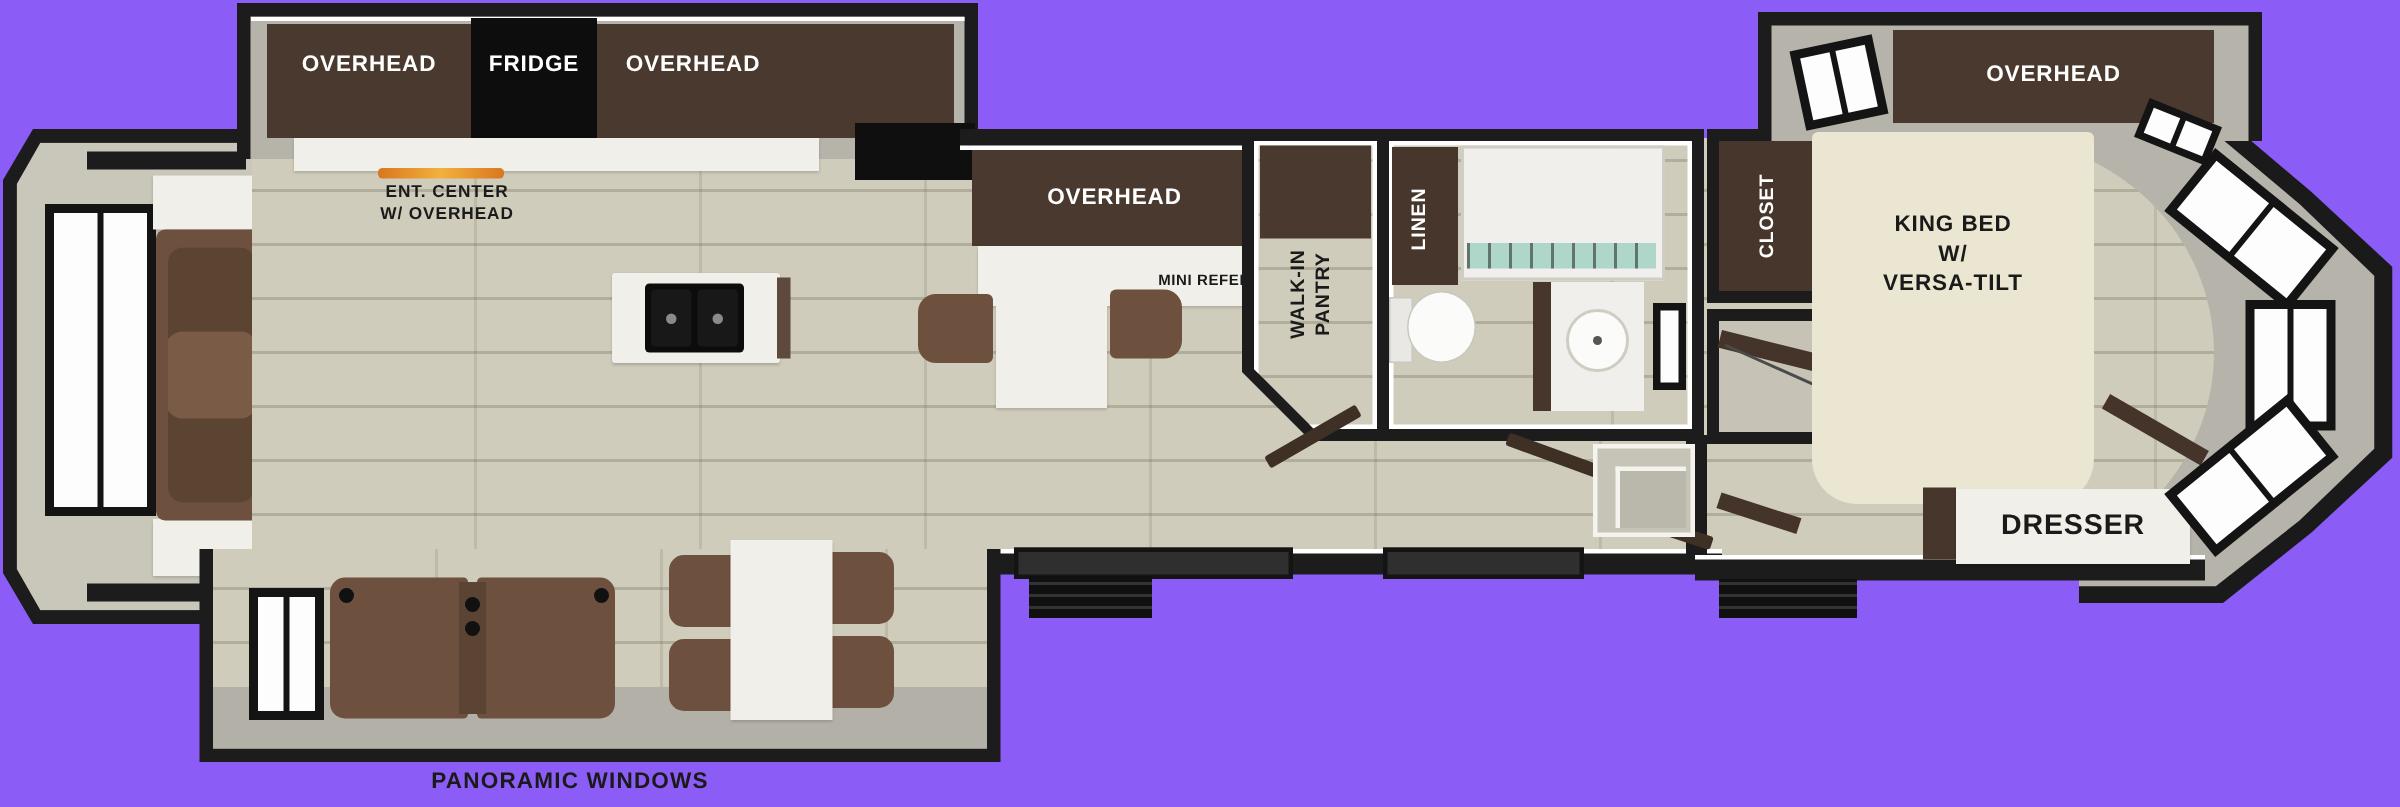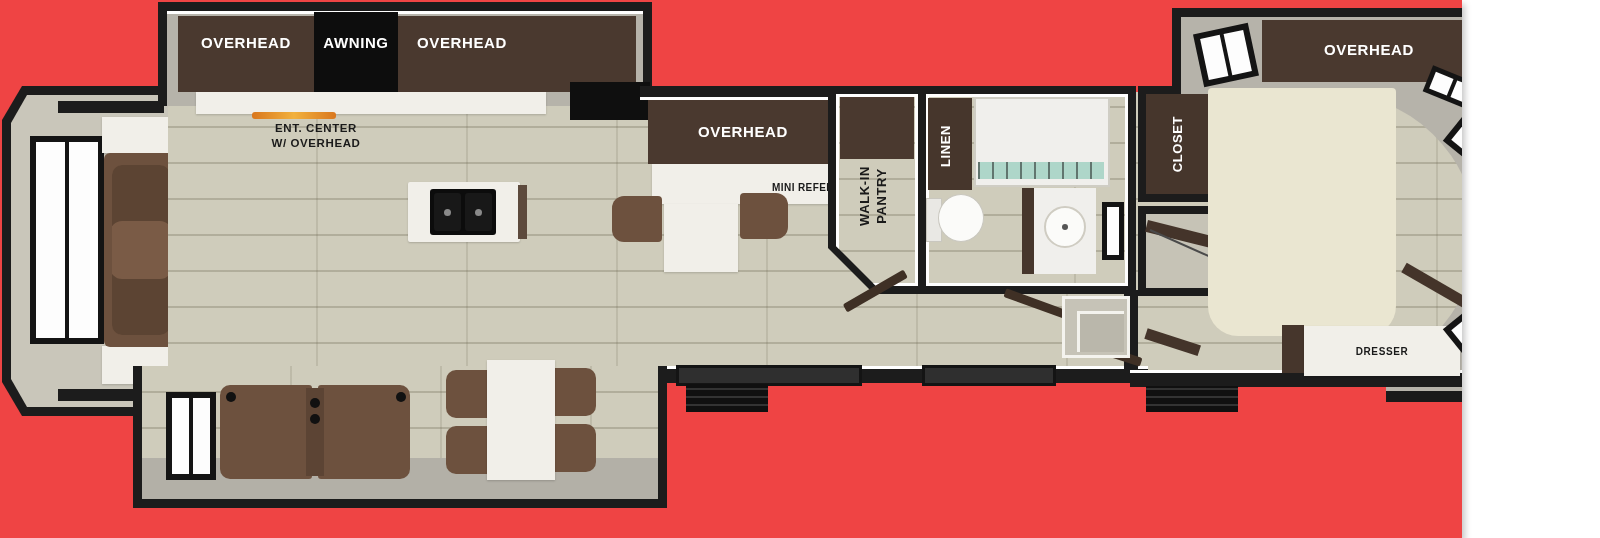--- a/index.html
+++ b/index.html
@@ -1,16 +1,16 @@
 <!DOCTYPE html>
 <html><head>
 <meta charset="utf-8">
 <style>
   html,body{margin:0;padding:0;background:#fff;}
-  #canvas{position:relative;width:1462px;height:538px;background:#ef4444;overflow:hidden;
+  #canvas{position:relative;width:1600px;height:538px;background:#8b5cf6;overflow:hidden;
           font-family:"Liberation Sans",sans-serif;
           filter:drop-shadow(3px 4px 3px rgba(0,0,0,.22));}
   .abs{position:absolute;}
   .wall{position:absolute;background:#1c1c1c;}
   .floor{background-color:#cfccbb;
     background-image:
       repeating-linear-gradient(0deg, rgba(0,0,0,0) 0 34px, rgba(99,94,72,.28) 34px 36px),
       repeating-linear-gradient(90deg, rgba(0,0,0,0) 0 148px, rgba(99,94,72,.16) 148px 150px);}
   .gray{background:#b6b3aa;}
   .cab{position:absolute;background:#4a392f;}
@@ -63,23 +63,23 @@
   <div class="abs" style="left:158px;top:2px;width:494px;height:104px;background:#1c1c1c;"></div>
   <div class="abs gray" style="left:167px;top:11px;width:476px;height:95px;box-shadow:inset 0 3px 0 #fff;"></div>
   <div class="cab" style="left:178px;top:16px;width:458px;height:76px;"></div>
   <div class="abs" style="left:314px;top:12px;width:84px;height:88px;background:#0d0d0d;"></div>
   <div class="counter" style="left:196px;top:92px;width:350px;height:22px;"></div>
   <div class="abs" style="left:570px;top:82px;width:80px;height:38px;background:#0f0f0f;"></div>
   <div class="abs" style="left:252px;top:112px;width:84px;height:7px;border-radius:3px;
               background:linear-gradient(90deg,#d9771e,#f2b13d,#d9771e);"></div>
 
   <div class="lbl lblw" style="left:178px;top:33px;width:136px;font-size:15px;">OVERHEAD</div>
-  <div class="lbl lblw" style="left:314px;top:33px;width:84px;font-size:15px;">AWNING</div>
+  <div class="lbl lblw" style="left:314px;top:33px;width:84px;font-size:15px;">FRIDGE</div>
   <div class="lbl lblw" style="left:398px;top:33px;width:128px;font-size:15px;">OVERHEAD</div>
-  <div class="lbl" style="left:236px;top:121px;width:160px;font-size:11.5px;">
+  <div class="lbl" style="left:218px;top:121px;width:160px;font-size:11.5px;">
     <span>ENT. CENTER</span><br>
     <span>W/ OVERHEAD</span>
   </div>
 
   <div class="counter" style="left:408px;top:182px;width:112px;height:60px;border-radius:2px;"></div>
   <div class="abs" style="left:518px;top:185px;width:9px;height:54px;background:#5d4a3c;"></div>
   <div class="abs" style="left:430px;top:189px;width:66px;height:46px;background:#0c0c0c;border-radius:3px;">
     <div class="abs" style="left:4px;top:4px;width:27px;height:38px;background:#181818;border-radius:3px;"></div>
     <div class="abs" style="left:35px;top:4px;width:27px;height:38px;background:#181818;border-radius:3px;"></div>
     <div class="dot" style="left:14px;top:20px;width:7px;height:7px;background:#8a8a8a;"></div>
@@ -158,27 +158,32 @@
     <i></i>
   </div>
   <div class="cab" style="left:1262px;top:20px;width:214px;height:62px;"></div>
   <div class="lbl lblw" style="left:1262px;top:40px;width:214px;font-size:15px;">OVERHEAD</div>
   <div class="win" style="left:1426px;top:74px;width:52px;height:28px;grid-template-columns:1fr 1fr;transform:rotate(22deg);padding:5px;">
     <i></i>
     <i></i>
   </div>
 
   <div class="abs" style="left:1208px;top:88px;width:188px;height:248px;background:#eae6d1;border-radius:4px 4px 30px 30px;"></div>
+  <div class="lbl" style="left:1208px;top:140px;width:188px;font-size:15px;">
+    <span>KING BED</span><br>
+    <span>W/</span><br>
+    <span>VERSA-TILT</span>
+  </div>
   <div class="abs" style="left:1404px;top:262px;width:76px;height:11px;background:#44342a;transform:rotate(30deg);transform-origin:left center;"></div>
   <div class="abs" style="left:1146px;top:328px;width:56px;height:11px;background:#44342a;transform:rotate(18deg);transform-origin:left center;"></div>
 
   <div class="wall" style="left:1130px;top:370px;width:340px;height:14px;border-top:3px solid #fff;"></div>
   <div class="abs" style="left:1282px;top:325px;width:22px;height:48px;background:#46362c;"></div>
   <div class="counter" style="left:1304px;top:326px;width:156px;height:50px;display:flex;align-items:center;justify-content:center;">
-    <span class="lbl" style="position:static;font-size:10px;">DRESSER</span>
+    <span class="lbl" style="position:static;font-size:19px;">DRESSER</span>
   </div>
   <div class="step" style="left:1146px;top:386px;width:92px;height:26px;"></div>
 
   <div class="win" style="left:1448px;top:126px;width:106px;height:54px;grid-template-columns:1fr 1fr;transform:rotate(39deg);">
     <i></i>
     <i></i>
   </div>
   <div class="win" style="left:1497px;top:200px;width:60px;height:87px;grid-template-columns:1fr 1fr;">
     <i></i>
     <i></i>
@@ -205,14 +210,15 @@
   <div class="dot" style="left:396px;top:392px;width:10px;height:10px;"></div>
   <div class="dot" style="left:310px;top:398px;width:10px;height:10px;"></div>
   <div class="dot" style="left:310px;top:414px;width:10px;height:10px;"></div>
 
   <div class="seat" style="left:446px;top:370px;width:44px;height:48px;border-radius:10px 3px 3px 10px;"></div>
   <div class="seat" style="left:446px;top:426px;width:44px;height:48px;border-radius:10px 3px 3px 10px;"></div>
   <div class="seat" style="left:552px;top:368px;width:44px;height:48px;border-radius:3px 10px 10px 3px;"></div>
   <div class="seat" style="left:552px;top:424px;width:44px;height:48px;border-radius:3px 10px 10px 3px;"></div>
   <div class="counter" style="left:487px;top:360px;width:68px;height:120px;"></div>
 
+  <div class="lbl" style="left:230px;top:511px;width:300px;font-size:15px;letter-spacing:.8px;">PANORAMIC WINDOWS</div>
 
 </div>
 
 </body></html>

